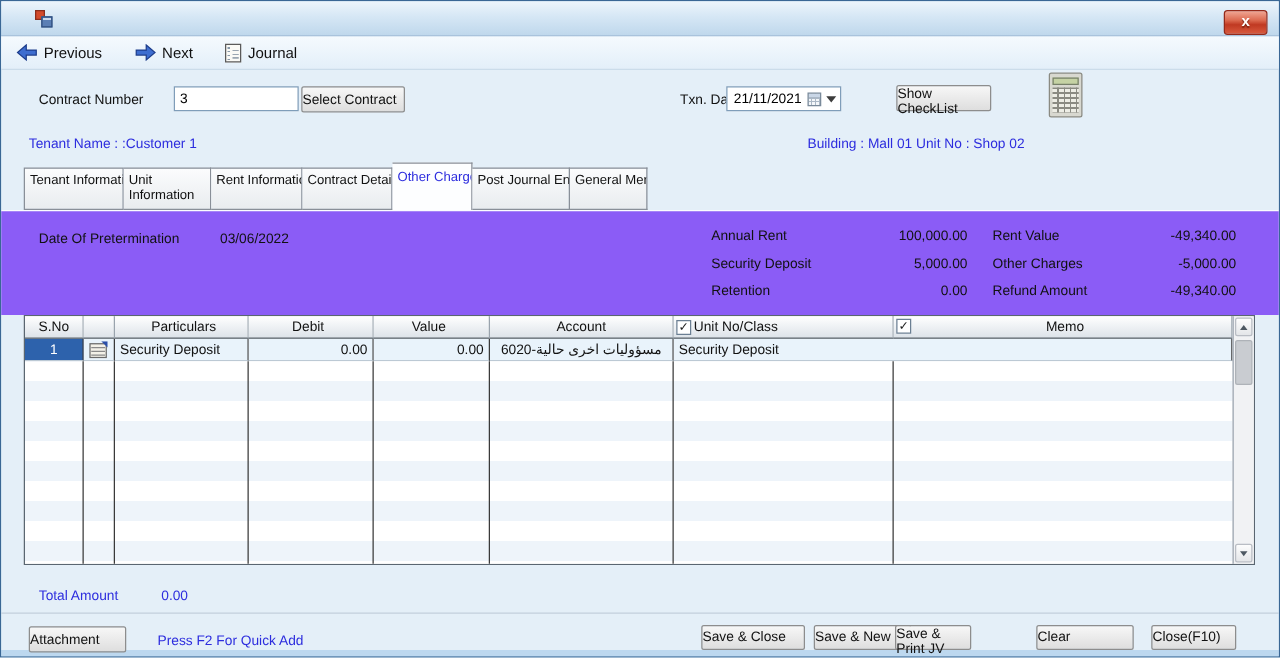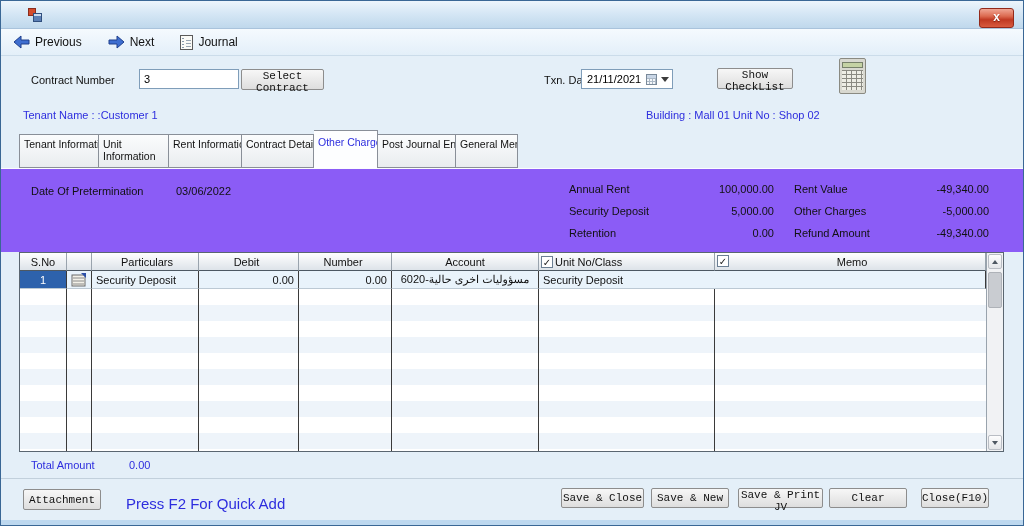--- a/index.html
+++ b/index.html
@@ -38,22 +38,22 @@
   .lbl { position:absolute; color:#111; font-size:11px; }
   .blue { color:#2D2DDE; }
   .txt-input {
     position:absolute; left:138px; top:13px; width:100px; height:20px;
     border:1px solid #7F9DB9; background:#fff; font-size:11px; padding:0 4px;
     font-family:"Liberation Sans", sans-serif;
   }
   .btn {
     background:linear-gradient(#F7F7F7, #DEDEDE);
     border:1px solid #8D8D8D; border-radius:2px;
-    font-size:11px; color:#111; text-align:center; cursor:pointer;
-    font-family:Liberation Mono, monospace;
+    font-size:11px; color:#111; text-align:left; cursor:pointer;
+    font-family:Liberation Sans, sans-serif;
   }
   .btn-select { position:absolute; left:240px; top:13px; width:83px; height:21px; }
   .datebox {
     position:absolute; left:580px; top:13px; width:92px; height:20px;
     background:#fff; border:1px solid #7F9DB9;
     display:flex; align-items:center; padding:0 3px 0 5px; cursor:pointer;
   }
   .datebox .dval { font-size:11px; flex:1; }
   .cal-icon { width:11px; height:11px; border:1px solid #7A8A9A; background:
       linear-gradient(#C9D6E6 0 3px, transparent 3px),
@@ -122,29 +122,29 @@
   .vscroll { position:absolute; top:0; right:0; width:17px; height:198px;
       background:#F1F2F4; border-left:1px solid #99A3AD; }
   .sbtn { position:absolute; left:1px; width:14px; height:15px; background:linear-gradient(#FDFDFD,#E4E6E9);
       border:1px solid #B9BDC4; border-radius:2px; display:flex; align-items:center; justify-content:center; cursor:pointer; }
   .sb-up { top:1px; } .sb-down { bottom:1px; }
   .tri-up { width:0; height:0; border-left:3px solid transparent; border-right:3px solid transparent; border-bottom:4px solid #4E5862; }
   .tri-down { width:0; height:0; border-left:3px solid transparent; border-right:3px solid transparent; border-top:4px solid #4E5862; }
   .sthumb { position:absolute; left:1px; top:19px; width:14px; height:36px;
       background:#C9CCD1; border:1px solid #AEB2B8; border-radius:2px; cursor:grab; }
   
-  .totalrow { position:relative; height:26px; }
+  .totalrow { position:relative; height:26px;margin-top:12px; }
   .bottombar { position:relative; height:42px; border-top:1px solid #C2D0DC; }
   .btn-attach { position:absolute; left:22px; top:10px; width:78px; height:21px; }
-  .hint-blue { position:absolute; left:125px; top:16px; font-size:15px; color:#2D2DDE; }
+  .hint-blue { position:absolute; left:125px; top:16px; font-size:11px; color:#2D2DDE; }
   .hint-red { position:absolute; left:255px; top:10px; font-size:16px; color:#E5322A;
       font-family:"Liberation Serif", serif; }
   .bb { position:absolute; top:9px; height:20px; }
   .b1 { left:560px; width:83px; } .b2 { left:650px; width:78px; }
-  .b3 { left:737px; width:85px; } .b4 { left:828px; width:78px; }
+  .b3 { left:715px; width:61px; } .b4 { left:828px; width:78px; }
   .b5 { left:920px; width:68px; }
   .bottomedge { height:5px; background:#BDD8EF; }
   
   .journal-icon { width:13px; height:15px; background:#FAFAF6; border:1px solid #5A5A5A; position:relative; }
   .journal-icon:before { content:""; position:absolute; left:1px; top:1px; bottom:1px; width:2px;
       background:repeating-linear-gradient(0deg, #8899AA 0 1px, transparent 1px 3px); }
   .journal-icon:after { content:""; position:absolute; left:5px; right:1px; top:3px; height:8px;
       background:repeating-linear-gradient(0deg, #9AA6B2 0 1px, transparent 1px 3px); }
 </style>
 </head>
@@ -231,21 +231,21 @@
       <span class="pv blue" style="left:793px; top:58px;">Refund Amount</span>
       <span class="pv num" style="left:880px; top:58px; width:108px;">-49,340.00</span>
     </div>
 
     <div class="grid">
       <div class="ghead">
         <div class="hc c-sno">S.No</div>
         <div class="hc c-icon"></div>
         <div class="hc c-part">Particulars</div>
         <div class="hc c-deb">Debit</div>
-        <div class="hc c-cred">Number</div>
+        <div class="hc c-cred">Value</div>
         <div class="hc c-acct">Account</div>
         <div class="hc c-unit">
           <span class="chk">✓</span>
           <span>Unit No/Class</span>
         </div>
         <div class="hc c-memo">
           <span class="chk">✓</span>
           <span>Memo</span>
         </div>
       </div>

